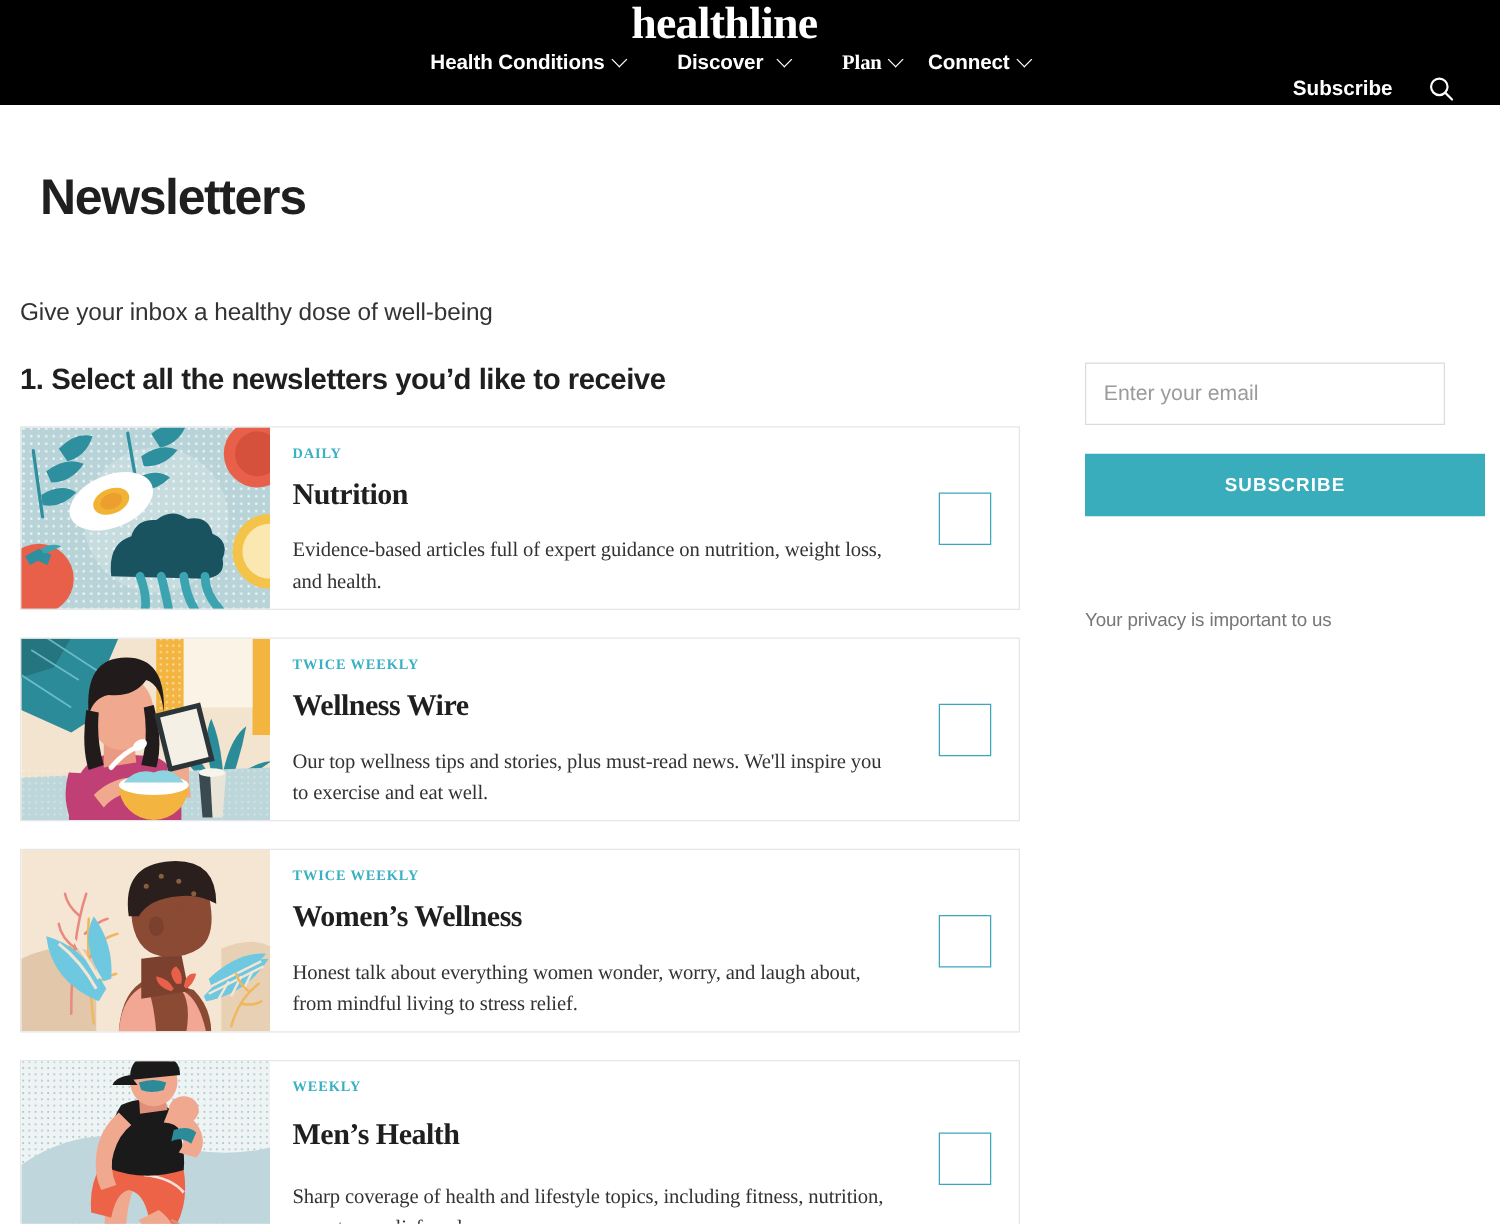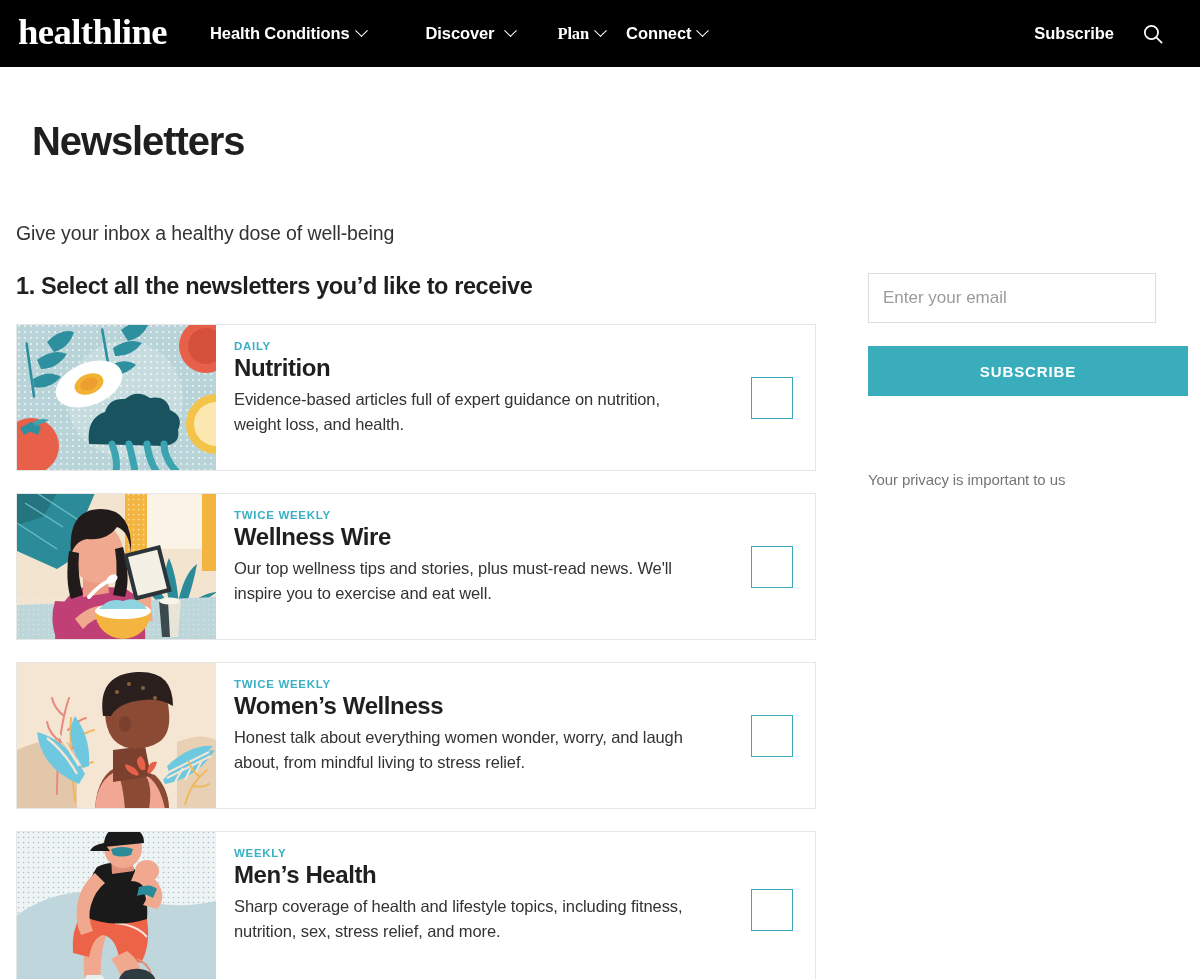--- a/index.html
+++ b/index.html
@@ -7,26 +7,27 @@
   html, body {
     margin: 0; padding: 0;
     width: 1200px; height: 979px;
     background: #ffffff;
     font-family: "Liberation Sans", sans-serif;
     -webkit-font-smoothing: antialiased;
   }
 
   
   .navbar {
-    height: 67px;
+    height: 84px;
     background: #000000;
     display: flex;
     align-items: center;
     padding: 0 16px;
     position: relative;
+    flex-direction: column;
   }
   .logo {
     font-family: "Liberation Serif", serif;
     font-weight: 700;
     font-size: 36px;
     letter-spacing: -0.6px;
     color: #ffffff;
     line-height: 1;
     margin-right: 46px;
     margin-left: 2px;
@@ -45,21 +46,21 @@
     align-items: center;
     gap: 7px;
     color: #ffffff;
     font-size: 16.5px;
     font-weight: 700;
     letter-spacing: -0.1px;
     padding: 0 32px 0 0;
     cursor: pointer;
     white-space: nowrap;
   }
-  .nav-item:nth-child(1) { padding-right: 60px; }
+  .nav-item:nth-child(1) { padding-right: 42px; }
   .nav-item:nth-child(2) { padding-right: 42px; gap: 12px; }
   .nav-item:nth-child(3) { padding-right: 21px; font-family: Liberation Serif, serif; }
   .chev {
     display: inline-block;
     width: 9px; height: 9px;
     border-right: 1.6px solid #ffffff;
     border-bottom: 1.6px solid #ffffff;
     transform: rotate(45deg) translate(-2px,-2px);
   }
   .nav-right {
@@ -138,21 +139,22 @@
     flex: 0 0 199px;
     overflow: hidden;
     position: relative;
   }
   .card-thumb svg { display: block; width: 100%; height: 100%; }
   .card-body {
     flex: 1;
     padding: 15px 18px 10px 18px;
     display: flex;
     flex-direction: column;
-    justify-content: flex-start;
+    justify-content: space-between;
+    font-family: Liberation Serif, serif;
   }
   .card-kicker {
     font-size: 11.5px;
     font-weight: 700;
     letter-spacing: 0.7px;
     color: #39b0c3;
     text-transform: uppercase;
     margin: 0 0 2px 0;
   }
   .card-title {

